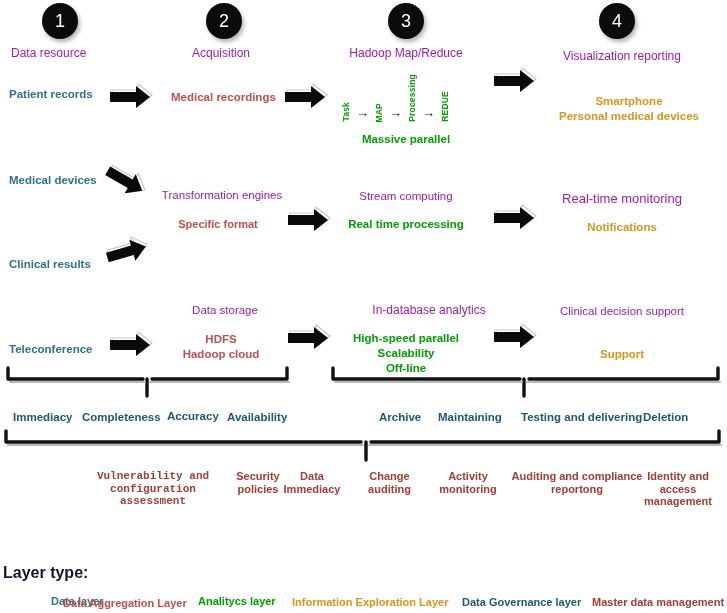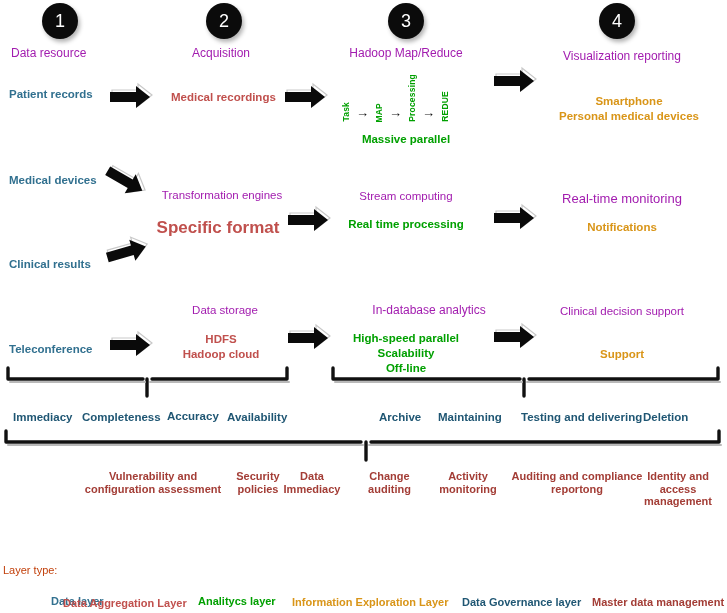--- a/index.html
+++ b/index.html
@@ -141,21 +141,21 @@
   <div class="arrow" style="left:104px;top:237px;transform:rotate(-16deg);">
     <svg width="46" height="28" viewBox="0 0 46 28">
       <g transform="translate(4,5)">
         <path d="M0,3 L26,3 L26,-3 L40,8 L26,19 L26,13 L0,13 Z" fill="none" stroke="#c9c9c9" stroke-width="1.2"></path>
       </g>
       <path d="M0,3 L26,3 L26,-3 L40,8 L26,19 L26,13 L0,13 Z" transform="translate(2,7)" fill="#0a0a0a"></path>
     </svg>
   </div>
 
   <div class="t c-black ctr" style="left:222px;top:189px;font-size:11.5px;">Transformation engines</div>
-  <div class="t c-red ctr" style="left:218px;top:218px;font-size:17px;">Specific format</div>
+  <div class="t c-red ctr" style="left:218px;top:218px;font-size:11px;">Specific format</div>
 
   <div class="arrow" style="left:286px;top:205px;">
     <svg width="46" height="28" viewBox="0 0 46 28">
       <g transform="translate(4,5)">
         <path d="M0,3 L26,3 L26,-3 L40,8 L26,19 L26,13 L0,13 Z" fill="none" stroke="#c9c9c9" stroke-width="1.2"></path>
       </g>
       <path d="M0,3 L26,3 L26,-3 L40,8 L26,19 L26,13 L0,13 Z" transform="translate(2,7)" fill="#0a0a0a"></path>
     </svg>
   </div>
 
@@ -254,36 +254,36 @@
       <g fill="none" stroke="#111" stroke-width="3.4" stroke-linecap="round" stroke-linejoin="round">
         <path d="M3,3 L3,14 L358,14 M368,14 L716,14 L716,3"></path>
         <path d="M363,14 L363,32"></path>
       </g>
       <g fill="none" stroke="#b9b9b9" stroke-width="2" stroke-linecap="round">
         <path d="M5,17 L360,17 M366,17 L718,17"></path>
       </g>
     </svg>
   </div>
 
-  <div class="t c-brown multi" style="left:78px;top:470px;width:150px;font-size:11px;">Vulnerability and
+  <div class="t c-brown multi" style="left:78px;top:470px;width:150px;font-size:11px;font-family:Liberation Mono, monospace;">Vulnerability and
 configuration assessment</div>
   <div class="t c-brown multi" style="left:222px;top:470px;width:72px;font-size:11px;">Security
 policies</div>
   <div class="t c-brown multi" style="left:272px;top:470px;width:80px;font-size:11px;">Data
 Immediacy</div>
   <div class="t c-brown multi" style="left:352px;top:470px;width:75px;font-size:11px;">Change
 auditing</div>
   <div class="t c-brown multi" style="left:428px;top:470px;width:80px;font-size:11px;">Activity
 monitoring</div>
   <div class="t c-brown multi" style="left:511px;top:470px;width:132px;font-size:11px;">Auditing and
 compliance reportong</div>
   <div class="t c-brown multi" style="left:630px;top:470px;width:96px;font-size:11px;">Identity and access
 management</div>
 
-  <div class="t" style="left:3px;top:564px;font-size:11px;font-weight:400;color:#c2410c;">Layer type:</div>
+  <div class="t" style="left:3px;top:564px;font-size:16px;font-weight:700;color:#0f172a;">Layer type:</div>
 
   <div class="t" style="left:3px;top:595px;font-size:11px;font-weight:700;color:#31708f;padding-left:48px;">Data layer</div>
   <div class="t" style="left:63px;top:597px;font-size:11px;font-weight:700;color:#c0504d;">Data  Aggregation Layer</div>
   <div class="t" style="left:198px;top:595px;font-size:11px;font-weight:700;color:#00a000;">Analitycs layer</div>
   <div class="t" style="left:292px;top:596px;font-size:11px;font-weight:700;color:#d99518;">Information Exploration Layer</div>
   <div class="t" style="left:462px;top:596px;font-size:11px;font-weight:700;color:#1f5673;">Data Governance layer</div>
   <div class="t" style="left:592px;top:596px;font-size:11px;font-weight:700;color:#a33d36;">Master data management</div>
 
 </div>
 

